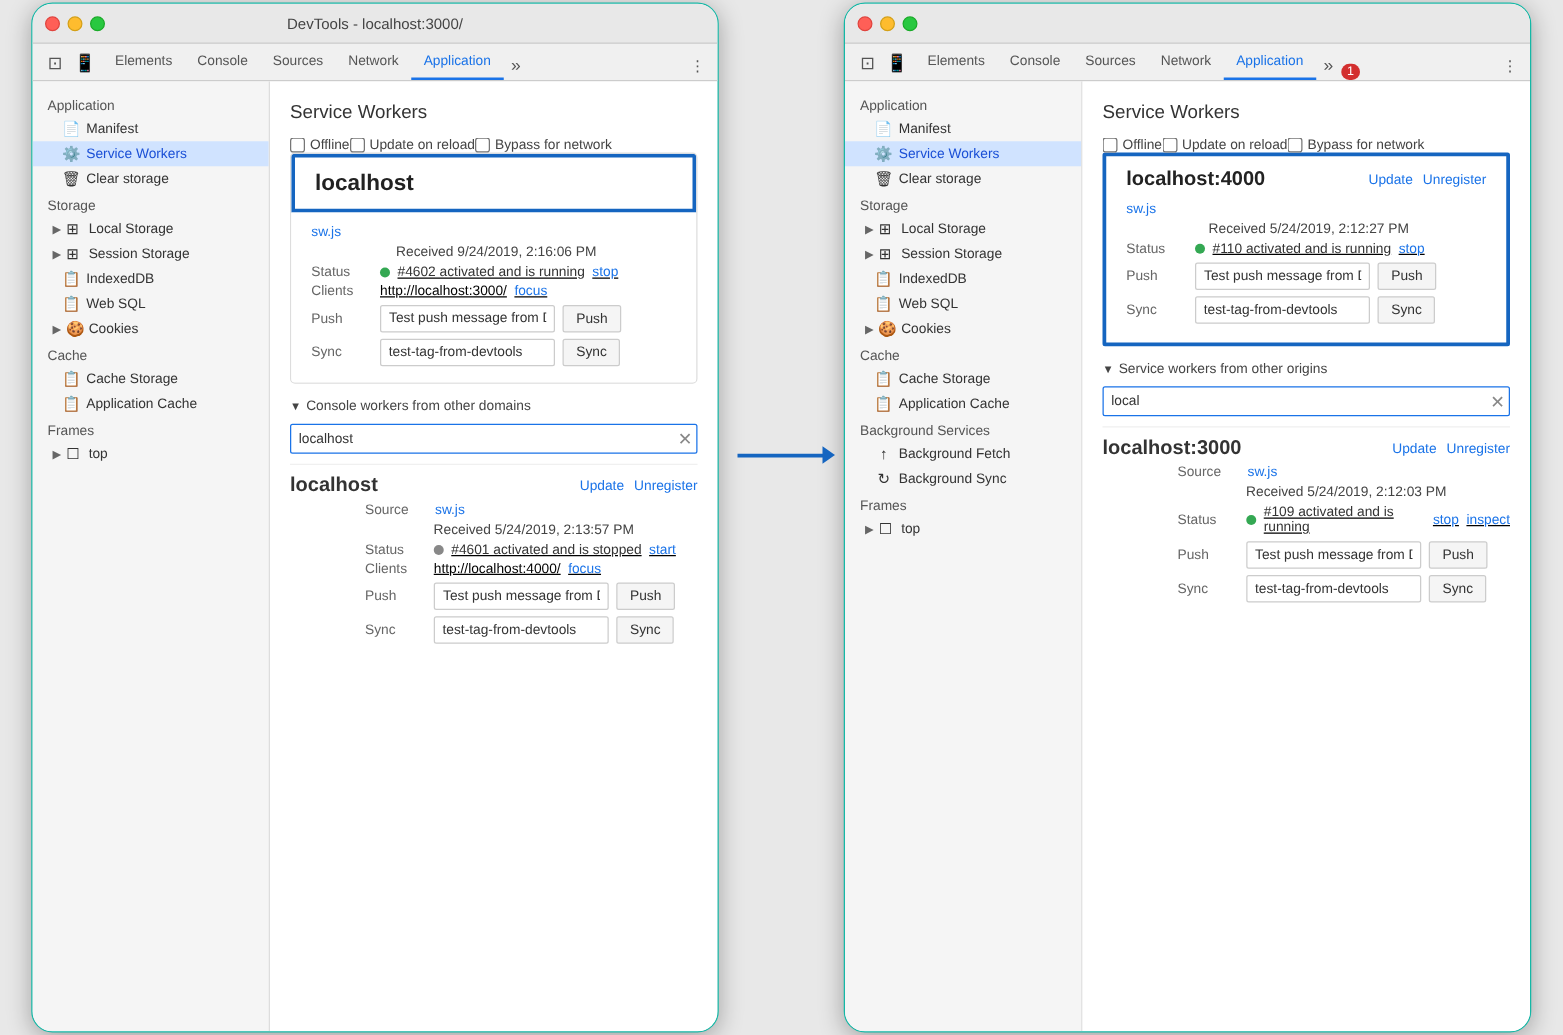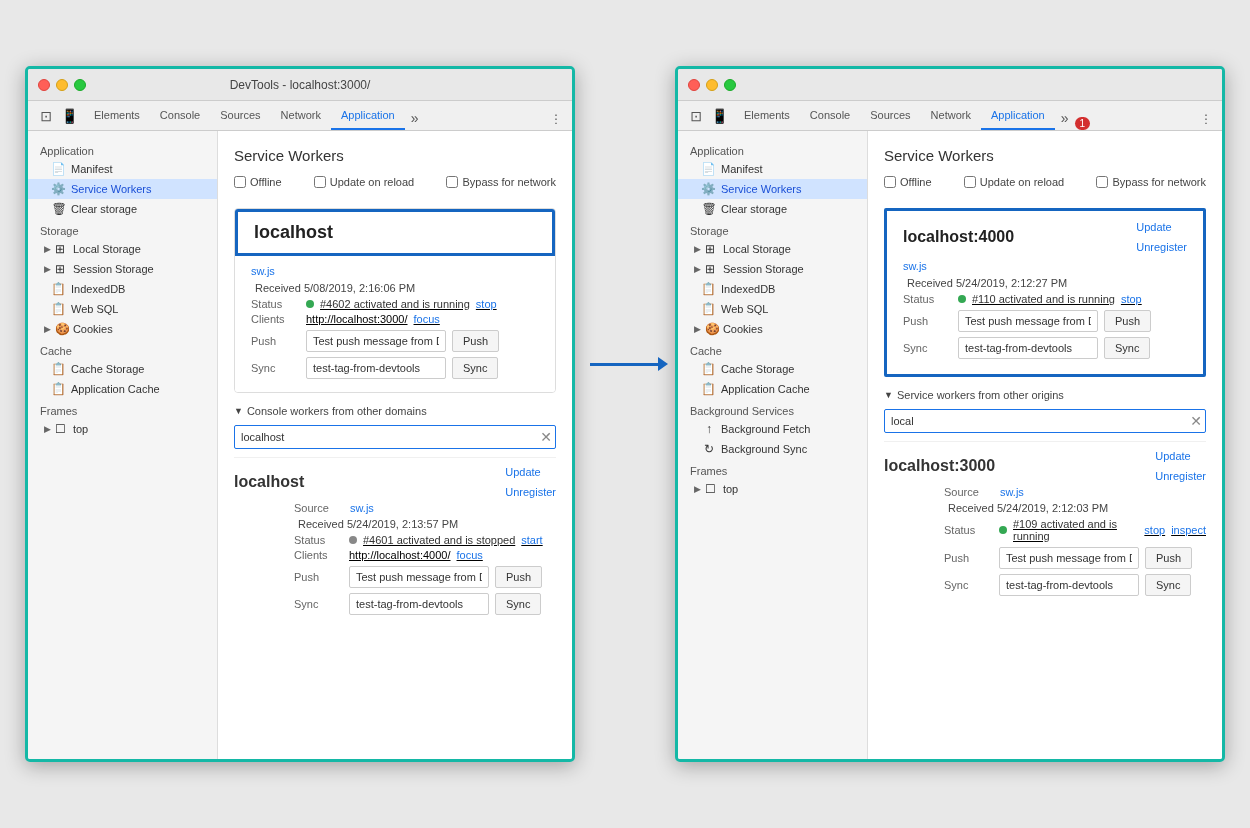--- a/index.html
+++ b/index.html
@@ -11,28 +11,28 @@
       align-items: center;
       justify-content: center;
       width: 1250px;
       height: 828px;
       position: relative;
       overflow: hidden;
     }
 
     .devtools-window {
       width: 575px;
-      height: 696px;
+      height: 824px;
       background: #f5f5f5;
-      border-radius: 5px;
+      border-radius: 17px;
       box-shadow: 0 4px 20px rgba(0,0,0,0.3);
       display: flex;
       flex-direction: column;
       overflow: hidden;
-      border: 3px solid #14b8a6;
+      border: 1px solid #14b8a6;
     }
 
     
     .title-bar {
       background: #e8e8e8;
       height: 32px;
       display: flex;
       align-items: center;
       padding: 0 12px;
       border-bottom: 1px solid #ccc;
@@ -200,25 +200,23 @@
     .panel-title {
       font-size: 15px;
       font-weight: 500;
       color: #333;
       margin-bottom: 12px;
     }
 
     .sw-options {
       display: flex;
       align-items: center;
-      gap: 16px;
-      margin-bottom: 20px;
+      margin-bottom: 0;
       font-size: 11px;
       color: #444;
-      justify-content: space-between;
     }
     .sw-options label {
       display: flex;
       align-items: center;
       gap: 4px;
       cursor: pointer;
     }
     .sw-options input[type=checkbox] {
       width: 12px;
       height: 12px;
@@ -227,21 +225,20 @@
     
     .sw-card {
       border: 1px solid #ddd;
       border-radius: 4px;
       margin-bottom: 12px;
       overflow: hidden;
     }
     .sw-card-actions {
       display: flex;
       gap: 8px;
-      flex-direction: column;
     }
     .link-btn {
       color: #1a73e8;
       cursor: pointer;
       font-size: 11px;
       text-decoration: none;
       background: none;
       border: none;
       padding: 0;
     }
@@ -254,20 +251,21 @@
       color: #1a73e8;
       font-size: 11px;
       cursor: pointer;
       text-decoration: none;
     }
     .sw-received {
       font-size: 11px;
       color: #444;
       margin: 4px 0;
       padding-left: 4px;
+      text-align: center;
     }
     .sw-row {
       display: flex;
       align-items: center;
       margin: 3px 0;
       font-size: 11px;
     }
     .sw-row-label {
       color: #666;
       width: 55px;
@@ -495,21 +493,21 @@
             <input type="checkbox" style=""> Bypass for network
           </label>
         </div>
 
         <div class="sw-card">
           <div style="background:white;border:3px solid #1565c0;padding:10px 16px;font-size:18px;font-weight:700;color:#222;">
             <span>localhost</span>
           </div>
           <div class="sw-card-body">
             <a class="sw-source-link">sw.js</a>
-            <div class="sw-received">Received 5/08/2019, 2:16:06 PM</div>
+            <div class="sw-received">Received 9/24/2019, 2:16:06 PM</div>
             <div class="sw-row">
               <span class="sw-row-label">Status</span>
               <span class="sw-row-value">
                 <span class="status-dot"></span>
                 <span class="status-text">#4602 activated and is running</span>
                 <a class="link-btn">stop</a>
               </span>
             </div>
             <div class="sw-row">
               <span class="sw-row-label">Clients</span>

